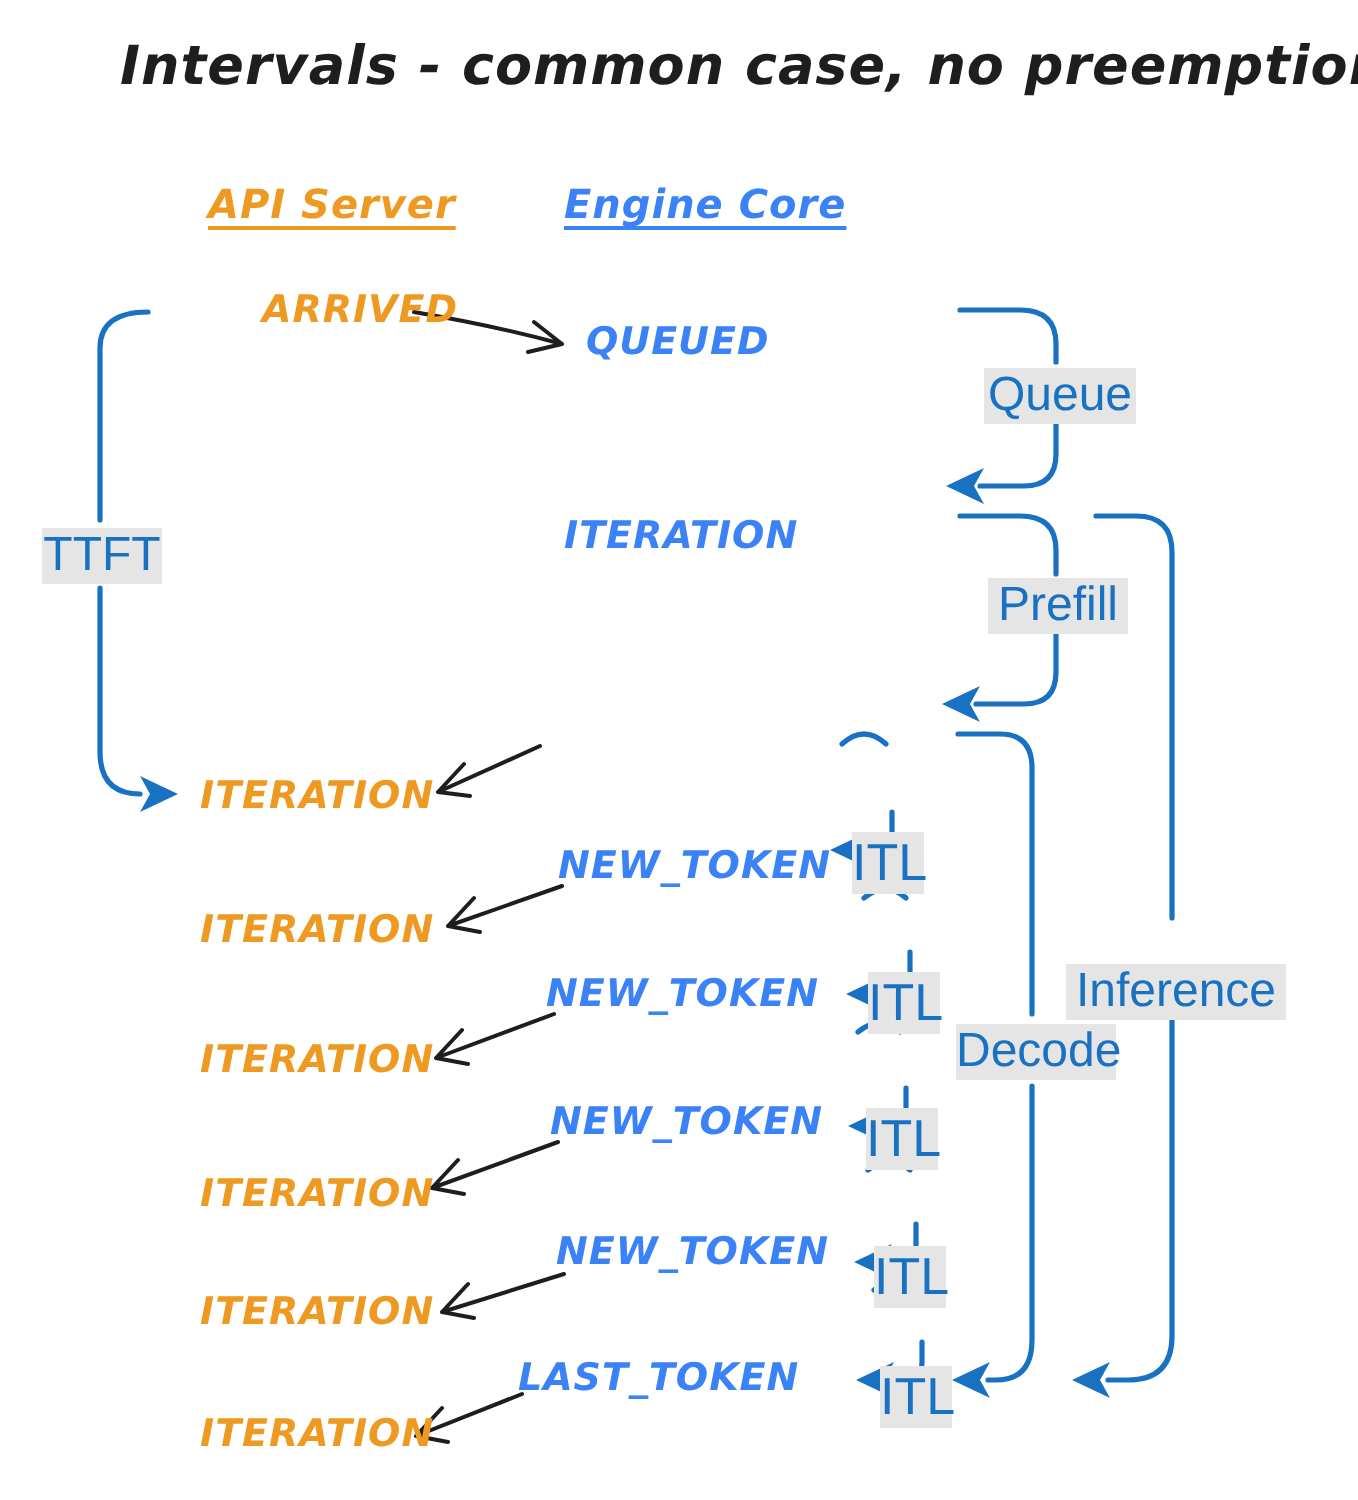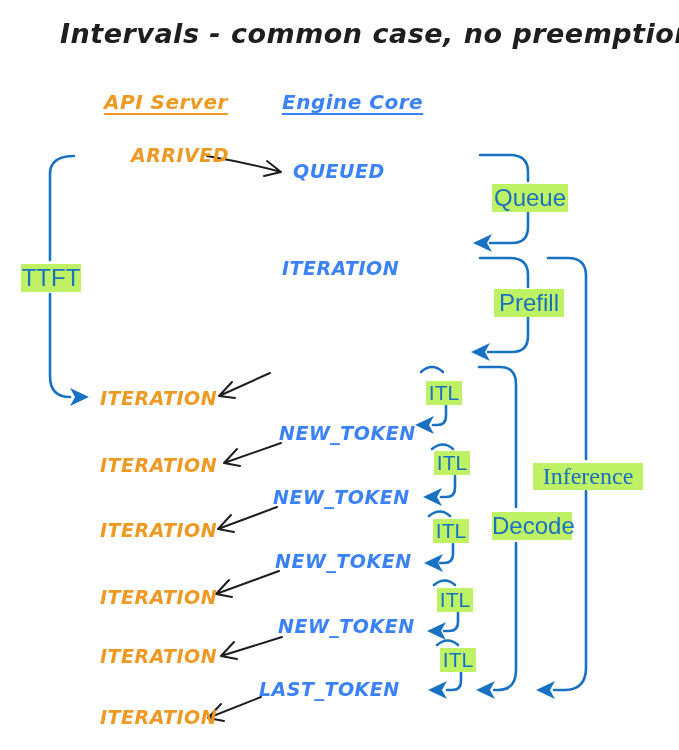--- a/index.html
+++ b/index.html
@@ -13,24 +13,24 @@
     font-family:"DejaVu Sans",sans-serif;
     font-style:italic;font-weight:bold;letter-spacing:.5px;
   }
   .title{font-size:27px;color:#1e1e1e;text-align:center;}
   .hdr{font-size:20px;text-decoration:underline;text-underline-offset:4px;text-align:right;}
   .api{color:#ee9a22;}
   .eng{color:#3b82f6;}
   .evt{font-size:19px;}
   .blue{
     color:#1971c2;font-family:"Liberation Sans",sans-serif;
-    font-weight:400;background:#bef264;text-align:center;
+    font-weight:400;background:#e5e5e5;text-align:center;
   }
   .big{font-size:24px;}
-  .itl{font-size:21px;}
+  .itl{font-size:26px;margin-top:35px;}
 </style>
 </head>
 <body>
 
 <div class="canvas">
 
   <svg class="overlay" viewBox="0 0 679 750">
     <g stroke="#1971c2" stroke-width="2.6" fill="none" stroke-linecap="round" stroke-linejoin="round">
 
       <path d="M74,156 Q50,156 50,174 L50,260"></path>
@@ -101,21 +101,21 @@
   <div class="lbl hand evt eng" style="left:282px;top:257px;">ITERATION</div>
   <div class="lbl hand evt eng" style="left:279px;top:422px;">NEW_TOKEN</div>
   <div class="lbl hand evt eng" style="left:273px;top:486px;">NEW_TOKEN</div>
   <div class="lbl hand evt eng" style="left:275px;top:550px;">NEW_TOKEN</div>
   <div class="lbl hand evt eng" style="left:278px;top:615px;">NEW_TOKEN</div>
   <div class="lbl hand evt eng" style="left:259px;top:678px;">LAST_TOKEN</div>
 
   <div class="lbl blue big" style="left:21px;top:264px;width:60px;">TTFT</div>
   <div class="lbl blue big" style="left:492px;top:184px;width:76px;">Queue</div>
   <div class="lbl blue big" style="left:494px;top:289px;width:70px;">Prefill</div>
-  <div class="lbl blue big" style="left:533px;top:463px;width:110px;font-family:Liberation Serif, serif;">Inference</div>
-  <div class="lbl blue big" style="left:478px;top:512px;width:80px;margin-left:14px;">Decode</div>
+  <div class="lbl blue big" style="left:533px;top:482px;width:110px;">Inference</div>
+  <div class="lbl blue big" style="left:478px;top:512px;width:80px;">Decode</div>
   <div class="lbl blue itl" style="left:426px;top:381px;width:36px;">ITL</div>
   <div class="lbl blue itl" style="left:434px;top:451px;width:36px;">ITL</div>
   <div class="lbl blue itl" style="left:433px;top:519px;width:36px;">ITL</div>
   <div class="lbl blue itl" style="left:437px;top:588px;width:36px;">ITL</div>
   <div class="lbl blue itl" style="left:440px;top:648px;width:36px;">ITL</div>
 
 </div>
 
 </body></html>

